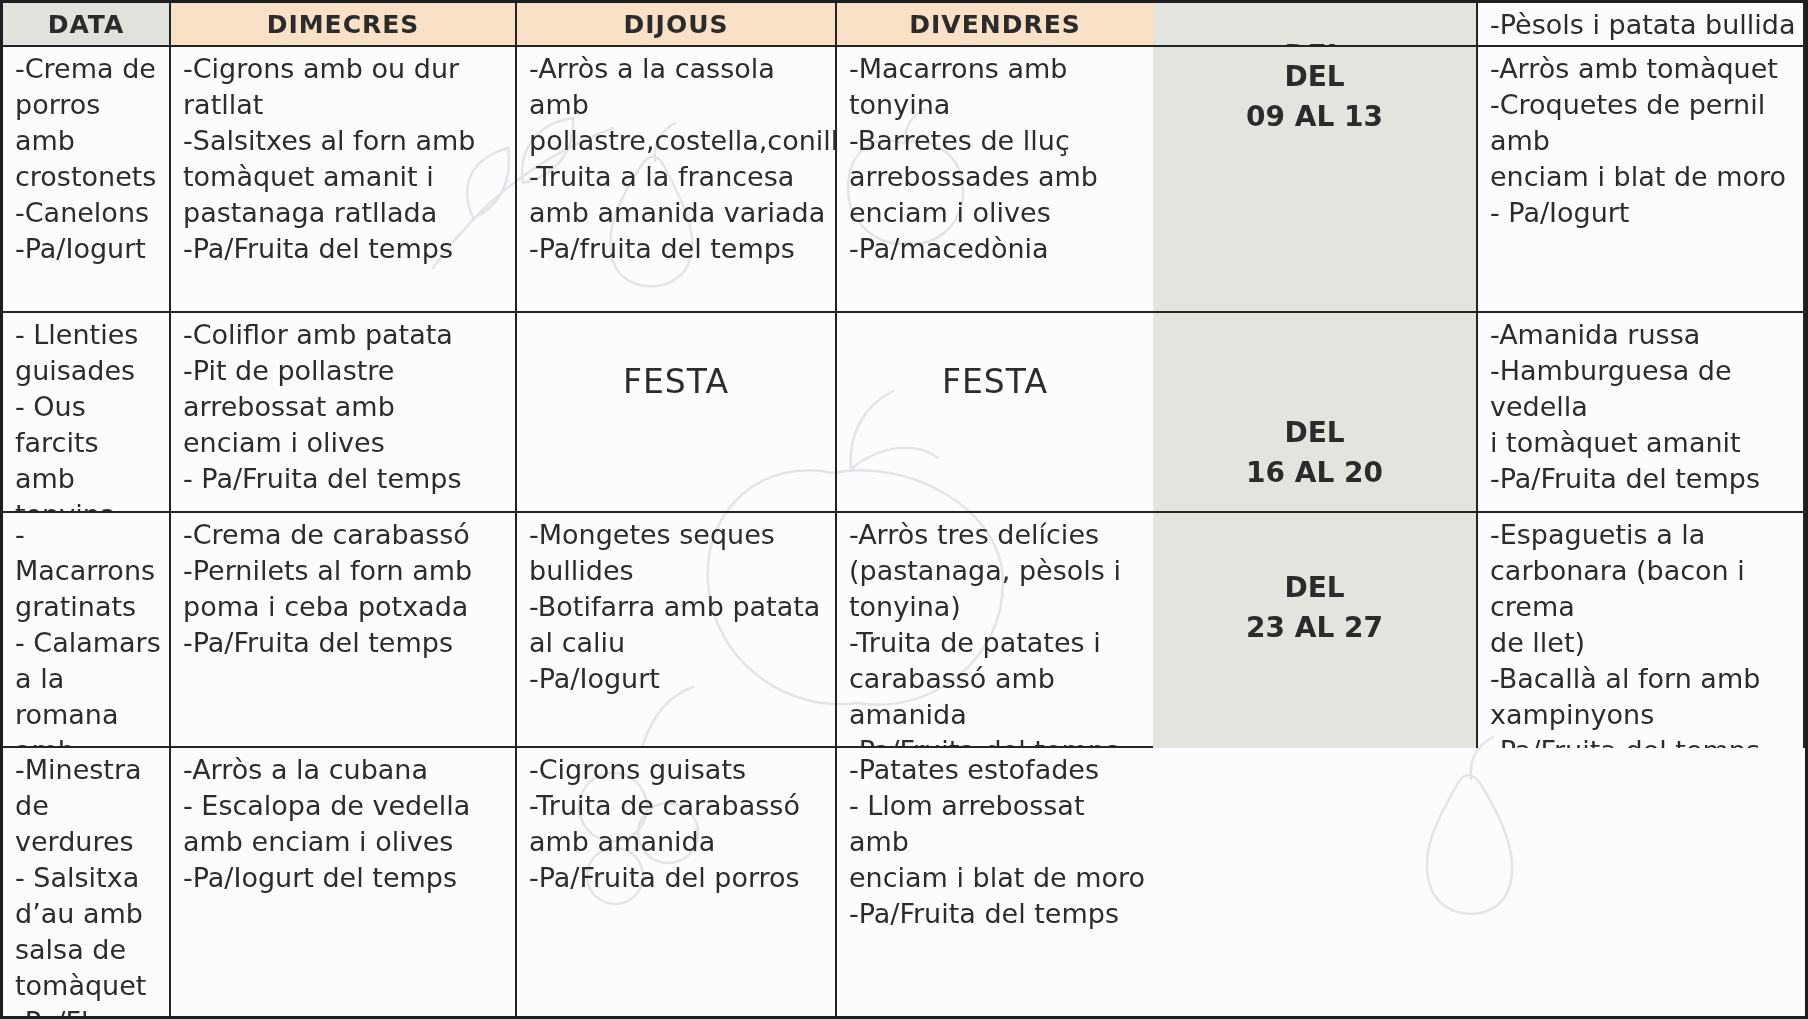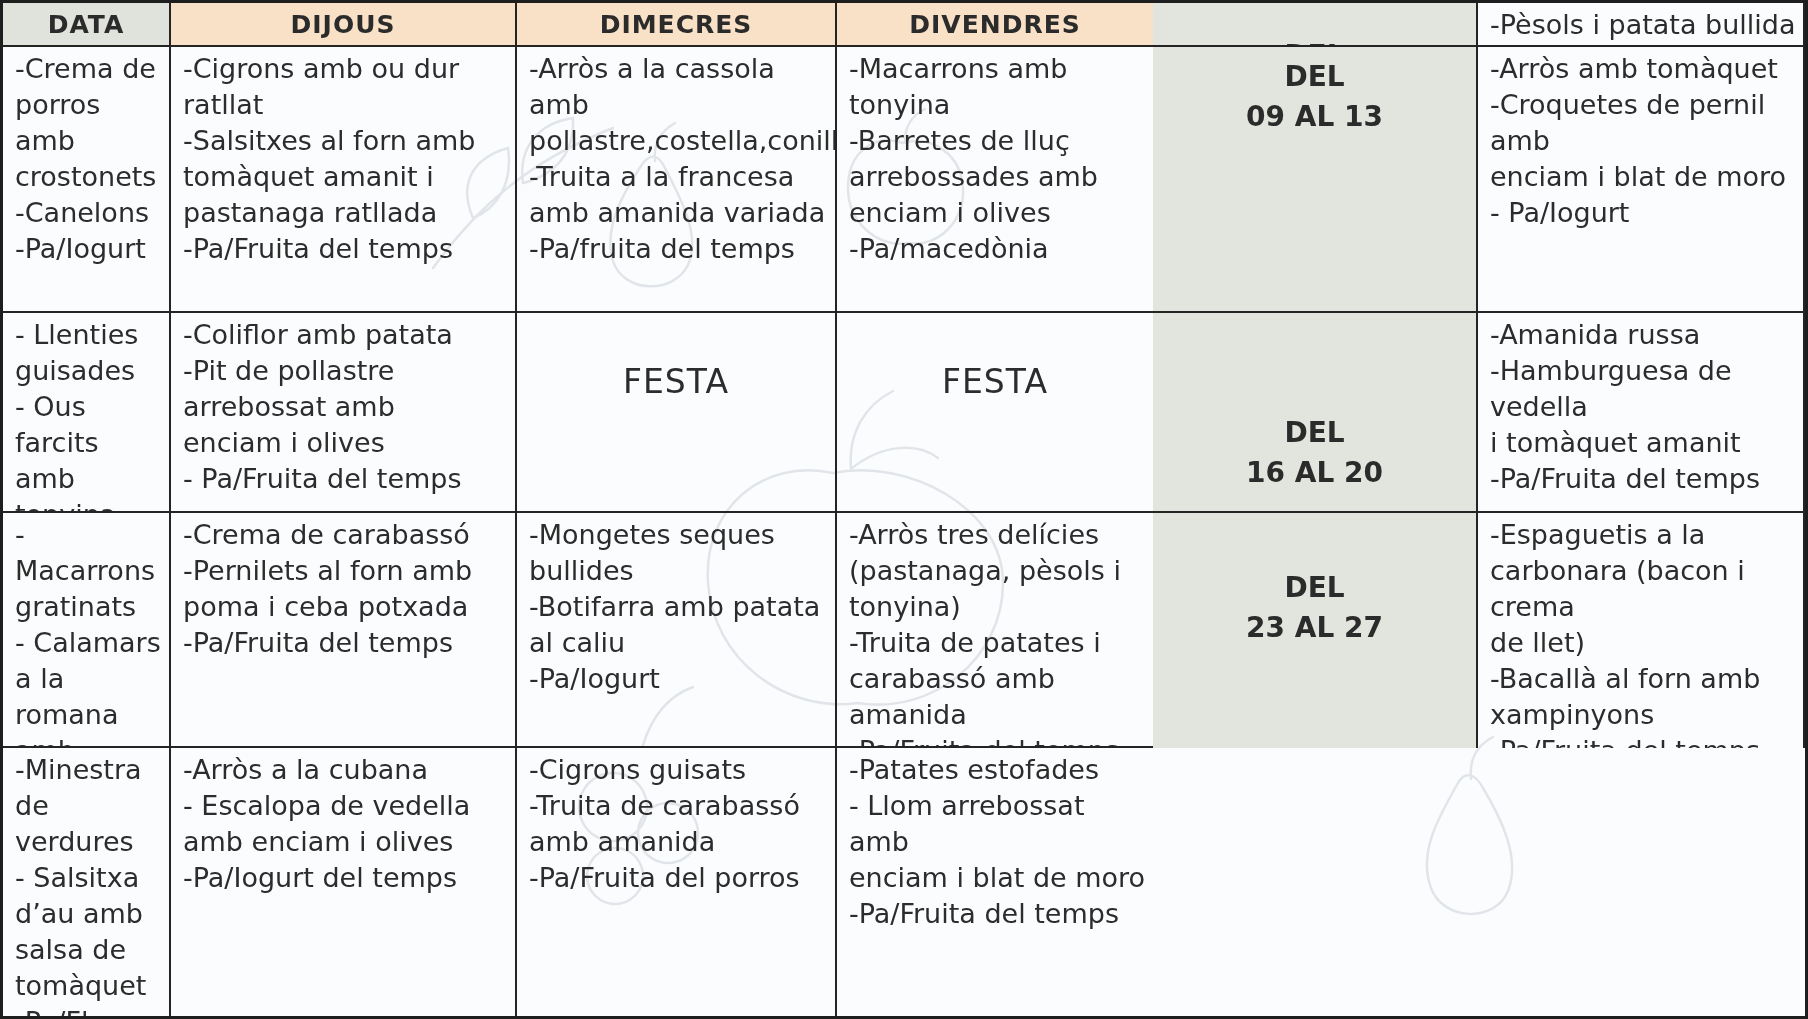--- a/index.html
+++ b/index.html
@@ -85,24 +85,24 @@
       <path d="M1455 780 C 1435 815, 1415 850, 1428 885 C 1440 918, 1492 920, 1505 888 C 1518 855, 1498 815, 1480 785 C 1472 770, 1462 768, 1455 780 Z"></path>
       <path d="M1468 776 C 1466 756, 1475 742, 1490 734"></path>
     </svg>
 
     <div class="grid">
 
       <div class="cell hdr hdr-corner">
         <span>DATA</span>
       </div>
       <div class="cell hdr">
+        <span>DIMECRES</span>
+      </div>
+      <div class="cell hdr">
         <span>DIJOUS</span>
-      </div>
-      <div class="cell hdr">
-        <span>DIMECRES</span>
       </div>
       <div class="cell hdr last-col">
         <span>DIVENDRES</span>
       </div>
 
       <div class="cell datecell pt1">DEL
 2 AL 6</div>
       <div class="cell menu">-Pèsols i patata bullida
 -Pernilets al forn amb
 enciam i panís

